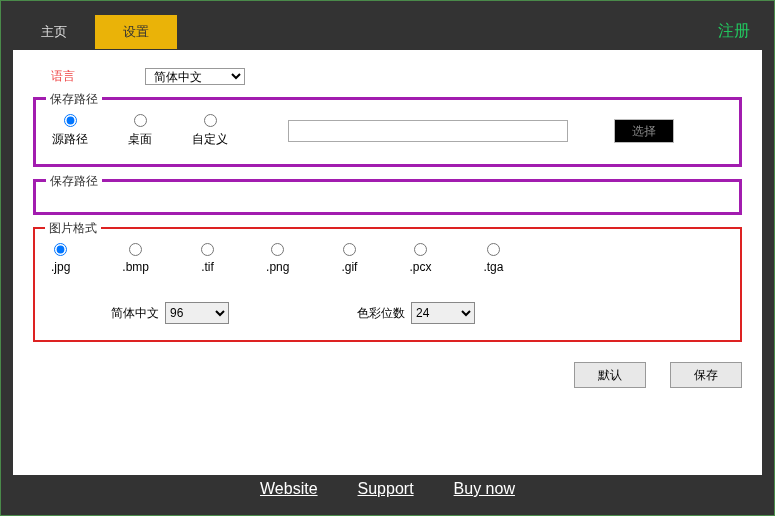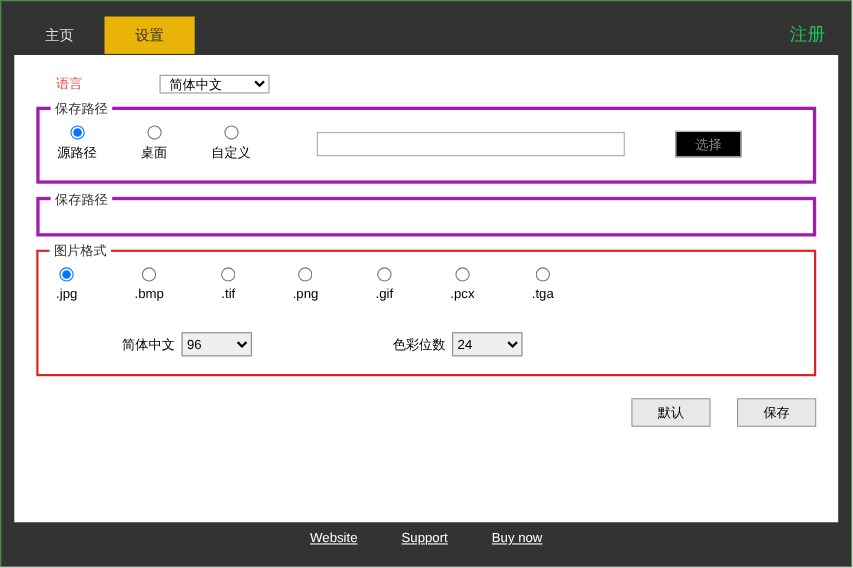--- a/index.html
+++ b/index.html
@@ -29,21 +29,21 @@
 .radio-item input { margin: 0; }
 .path-input { width: 280px; height: 22px; border: 1px solid #aaa; background: #fff; margin-left: 20px; }
 .browse-btn { width: 60px; height: 24px; border: 1px solid #bbb; background: #000000; color: #888; margin-left: 6px; }
 .img-formats { display: flex; gap: 52px; flex-wrap: wrap; }
 .img-settings { display: flex; align-items: center; gap: 8px; margin-top: 28px; margin-left: 60px; }
 .img-settings .grp { display: flex; align-items: center; gap: 6px; }
 .img-settings select { width: 64px; height: 22px; border: 1px solid #888; }
 .btn-row { display: flex; justify-content: flex-end; gap: 24px; margin-top: 8px; }
 .action-btn { width: 72px; height: 26px; border: 1px solid #999; background: #e8e8e8; cursor: pointer; }
 .footer { background: #333; height: 28px; display: flex; align-items: center; justify-content: center; gap: 40px; }
-.footer a { color: #fff; text-decoration: underline; cursor: pointer; font-size: 12px; }
+.footer a { color: #fff; text-decoration: underline; cursor: pointer; font-size: 16px; }
 </style>
 </head>
 <body>
 
 <div class="window">
 
   <div class="main-area">
     <div class="topbar">
       <div class="tabs">
         <button class="tab">主页</button>

